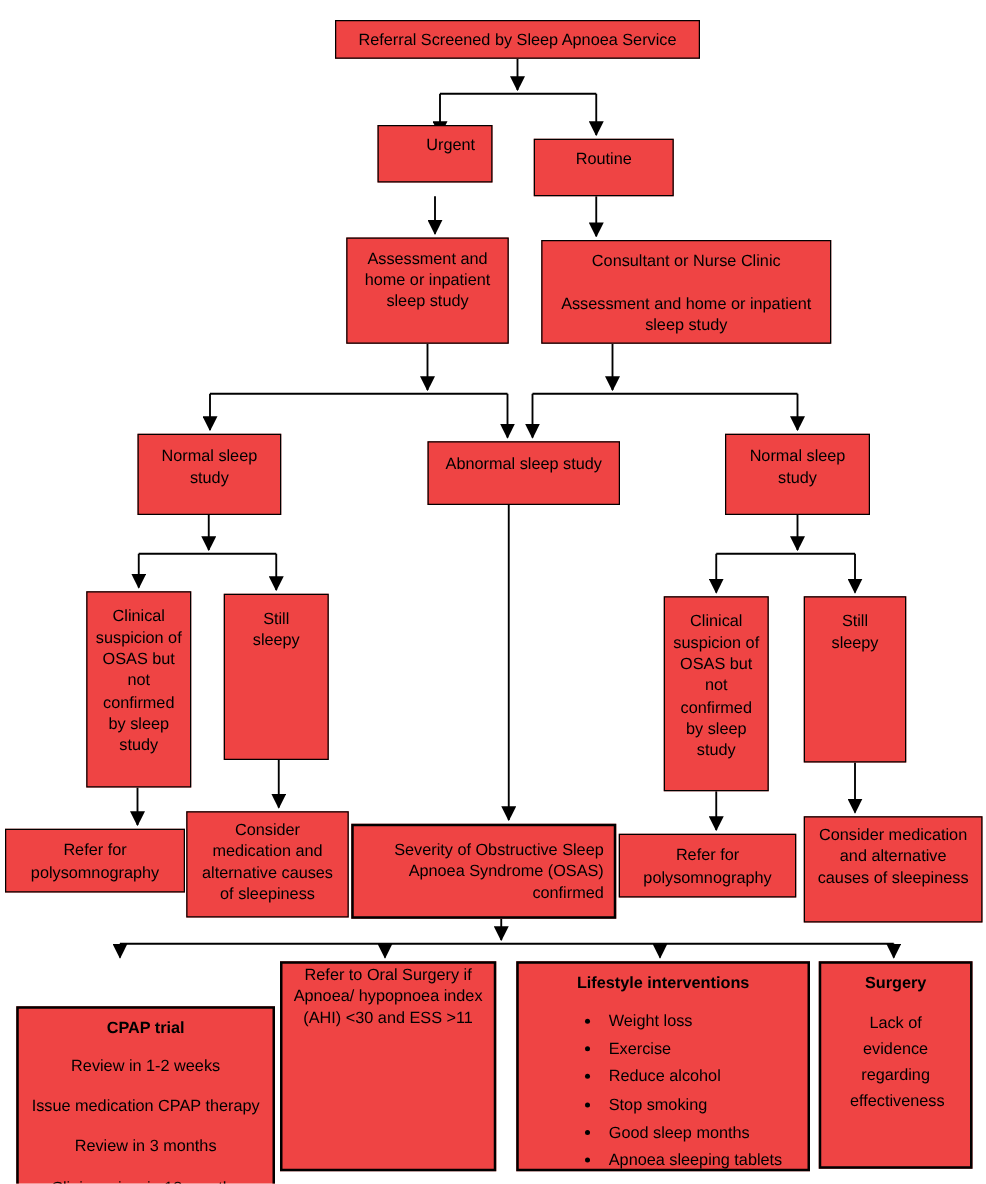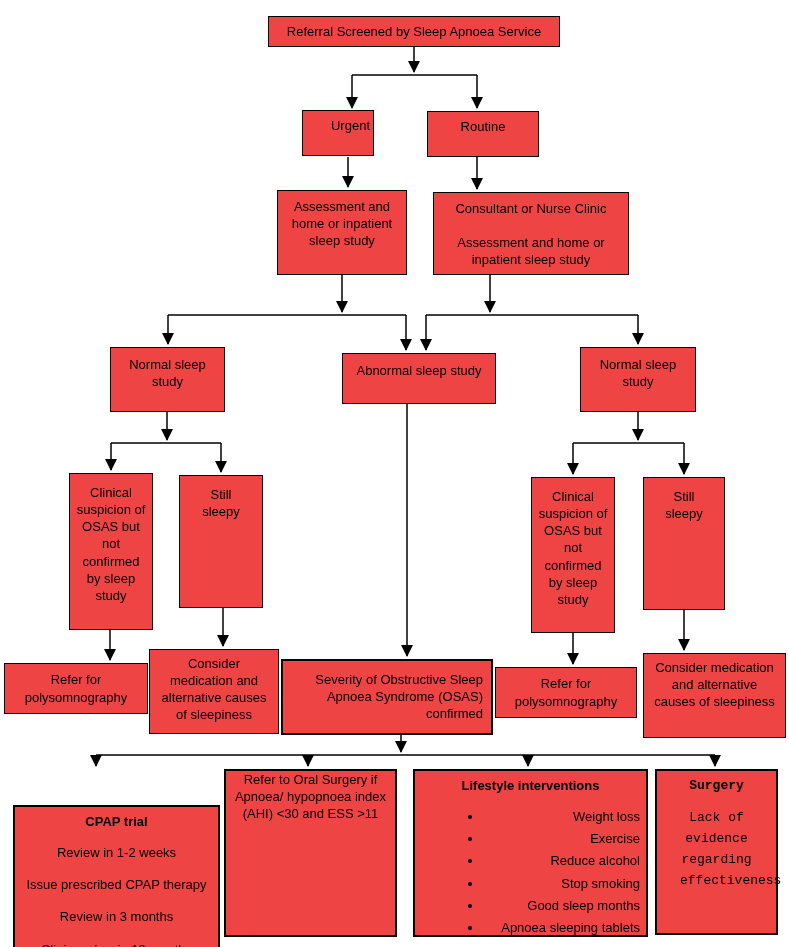--- a/index.html
+++ b/index.html
@@ -14,21 +14,21 @@
     text-align:center;font-size:13px;line-height:1.32;
   }
   .thick{border-width:2px;}
   .vcenter{display:flex;flex-direction:column;align-items:center;justify-content:center;}
   .para{margin:0;}
   .gap-bottom{margin-bottom:17px;}
   .title{font-weight:bold;}
   .bottom-box .title{margin:6px 0 14px 0;}
   .bottom-box p.item{margin:0 0 15px 0;}
   .bullets{list-style:disc;text-align:left;margin:0;padding-left:62px;}
-  .bullets li{margin-bottom:5px;padding-left:4px;text-align:right;}
+  .bullets li{margin-bottom:5px;padding-left:4px;}
   .loose{line-height:1.6;}
 </style>
 </head>
 <body>
 
 <div class="canvas">
 
   <svg class="connectors" viewBox="0 0 789 947" xmlns="http://www.w3.org/2000/svg">
     <defs>
       <marker id="ah" viewBox="0 0 9 9" refX="8.3" refY="4.5" markerWidth="8" markerHeight="8" orient="auto-start-reverse">
@@ -77,25 +77,25 @@
       <line x1="96" y1="755" x2="715" y2="755"></line>
       <line x1="96" y1="755" x2="96" y2="766" marker-end="url(#ah)"></line>
       <line x1="308" y1="755" x2="308" y2="766" marker-end="url(#ah)"></line>
       <line x1="528" y1="755" x2="528" y2="766" marker-end="url(#ah)"></line>
       <line x1="715" y1="755" x2="715" y2="766" marker-end="url(#ah)"></line>
     </g>
   </svg>
 
   <div class="node vcenter" style="left:268px;top:16px;width:292px;height:31px;">Referral Screened by Sleep Apnoea Service</div>
 
-  <div class="node" style="left:302px;top:110px;width:72px;height:46px;padding-top:6px;padding-left:25px;">Urgent</div>
+  <div class="node" style="left:302px;top:100px;width:92px;height:46px;padding-top:6px;padding-left:25px;">Urgent</div>
   <div class="node" style="left:427px;top:111px;width:112px;height:46px;padding-top:6px;">Routine</div>
 
   <div class="node" style="left:277px;top:190px;width:130px;height:85px;padding:7px 8px 0;">Assessment and home or inpatient sleep study</div>
-  <div class="node" style="left:433px;top:192px;width:196px;height:83px;padding:7px 8px 0;">
+  <div class="node" style="left:433px;top:192px;width:232px;height:83px;padding:7px 8px 0;">
     <p class="para gap-bottom">Consultant or Nurse Clinic</p>
     <p class="para">Assessment and home or inpatient sleep study</p>
   </div>
 
   <div class="node" style="left:110px;top:347px;width:115px;height:65px;padding:8px 10px 0;">Normal sleep study</div>
   <div class="node" style="left:342px;top:353px;width:154px;height:51px;padding:8px 8px 0;">Abnormal sleep study</div>
   <div class="node" style="left:580px;top:347px;width:116px;height:65px;padding:8px 10px 0;">Normal sleep study</div>
 
   <div class="node" style="left:69px;top:473px;width:84px;height:157px;padding:10px 6px 0;">Clinical suspicion of OSAS but not confirmed by sleep study</div>
   <div class="node" style="left:179px;top:475px;width:84px;height:133px;padding:10px 17px 0;">Still sleepy</div>
@@ -104,39 +104,39 @@
 
   <div class="node vcenter" style="left:4px;top:663px;width:144px;height:51px;padding:0 6px;">Refer for polysomnography</div>
   <div class="node" style="left:149px;top:649px;width:130px;height:85px;padding:5px 10px 0;">Consider medication and alternative causes of sleepiness</div>
   <div class="node thick" style="left:281px;top:659px;width:212px;height:76px;padding:10px 8px 0;text-align:right;">Severity of Obstructive Sleep Apnoea Syndrome (OSAS) confirmed</div>
   <div class="node vcenter" style="left:495px;top:667px;width:142px;height:51px;padding:0 6px;">Refer for polysomnography</div>
   <div class="node" style="left:643px;top:653px;width:143px;height:85px;padding:5px 10px 0;">Consider medication and alternative causes of sleepiness</div>
 
   <div class="node thick bottom-box" style="left:13px;top:769px;width:207px;height:168px;padding:0 6px;margin-top:36px;">
     <div class="title">CPAP trial</div>
     <p class="item">Review in 1-2 weeks</p>
-    <p class="item">Issue prescribed CPAP therapy</p>
+    <p class="item">Issue medication CPAP therapy</p>
     <p class="item">Review in 3 months</p>
     <p class="item">Clinic review in 18 months</p>
   </div>
 
   <div class="node thick bottom-box" style="left:224px;top:769px;width:173px;height:168px;padding:0 2px;">
     <p class="item">Refer to Oral Surgery if Apnoea/ hypopnoea index (AHI) &lt;30 and ESS &gt;11</p>
   </div>
 
   <div class="node thick bottom-box" style="left:413px;top:769px;width:235px;height:168px;padding:0 6px;">
     <div class="title">Lifestyle interventions</div>
     <ul class="bullets">
       <li>Weight loss</li>
       <li>Exercise</li>
       <li>Reduce alcohol</li>
       <li>Stop smoking</li>
       <li>Good sleep months</li>
       <li>Apnoea sleeping tablets</li>
     </ul>
   </div>
 
-  <div class="node thick bottom-box" style="left:655px;top:769px;width:123px;height:166px;padding:0 23px;font-family:Liberation Mono, monospace;">
+  <div class="node thick bottom-box" style="left:655px;top:769px;width:123px;height:166px;padding:0 23px;">
     <div class="title">Surgery</div>
     <p class="item loose">Lack of evidence regarding effectiveness</p>
   </div>
 
 </div>
 
 </body></html>

